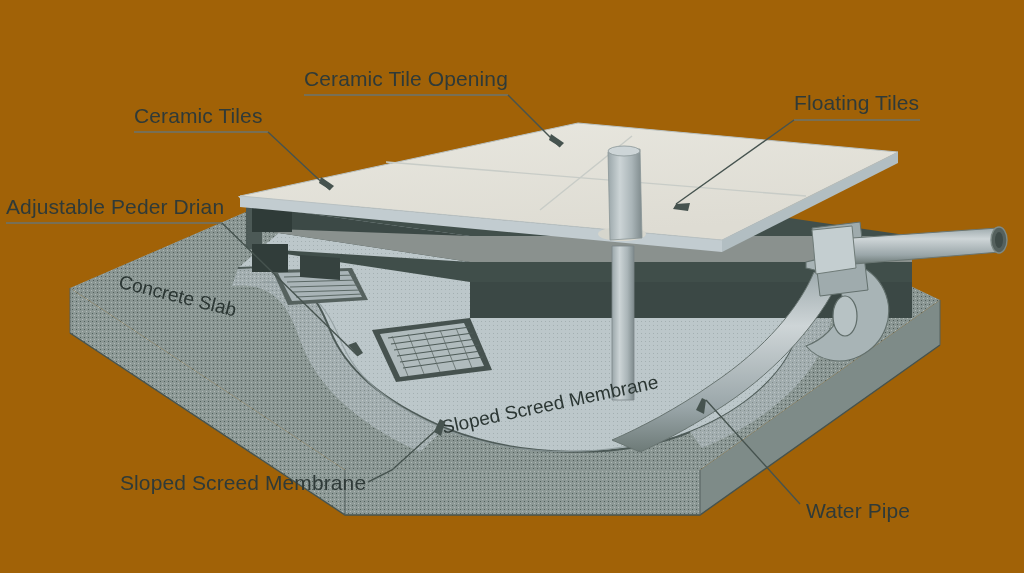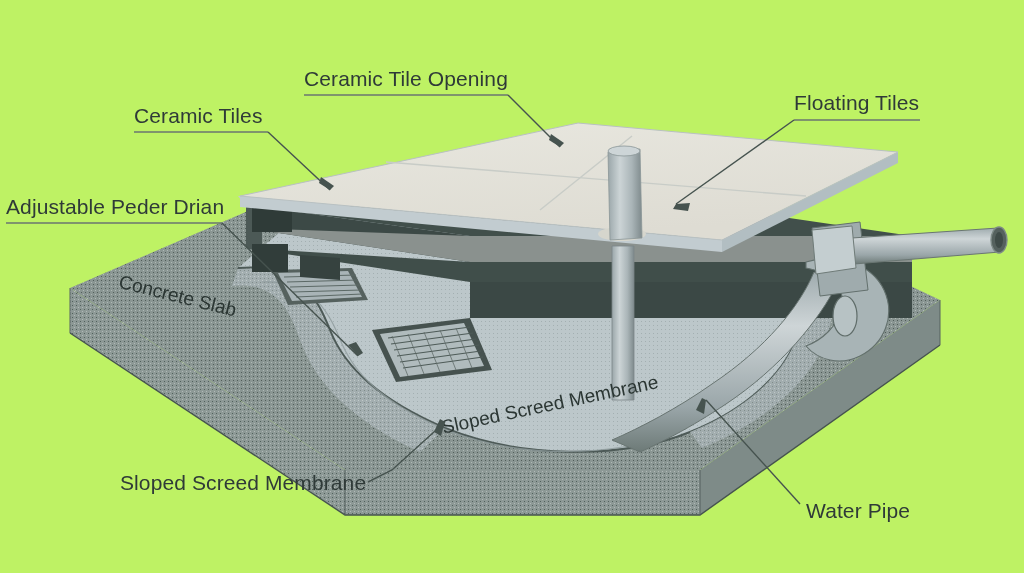--- a/index.html
+++ b/index.html
@@ -11,21 +11,21 @@
   body {
     width: 1024px;
     height: 573px;
     overflow: hidden;
     font-family: "Liberation Sans", sans-serif;
   }
   #stage {
     position: relative;
     width: 1024px;
     height: 573px;
-    background: #bef264;
+    background: #a16207;
   }
   #diagram-svg {
     position: absolute;
     left: 0;
     top: 0;
     width: 1024px;
     height: 573px;
     display: block;
   }
   .callout-text {

